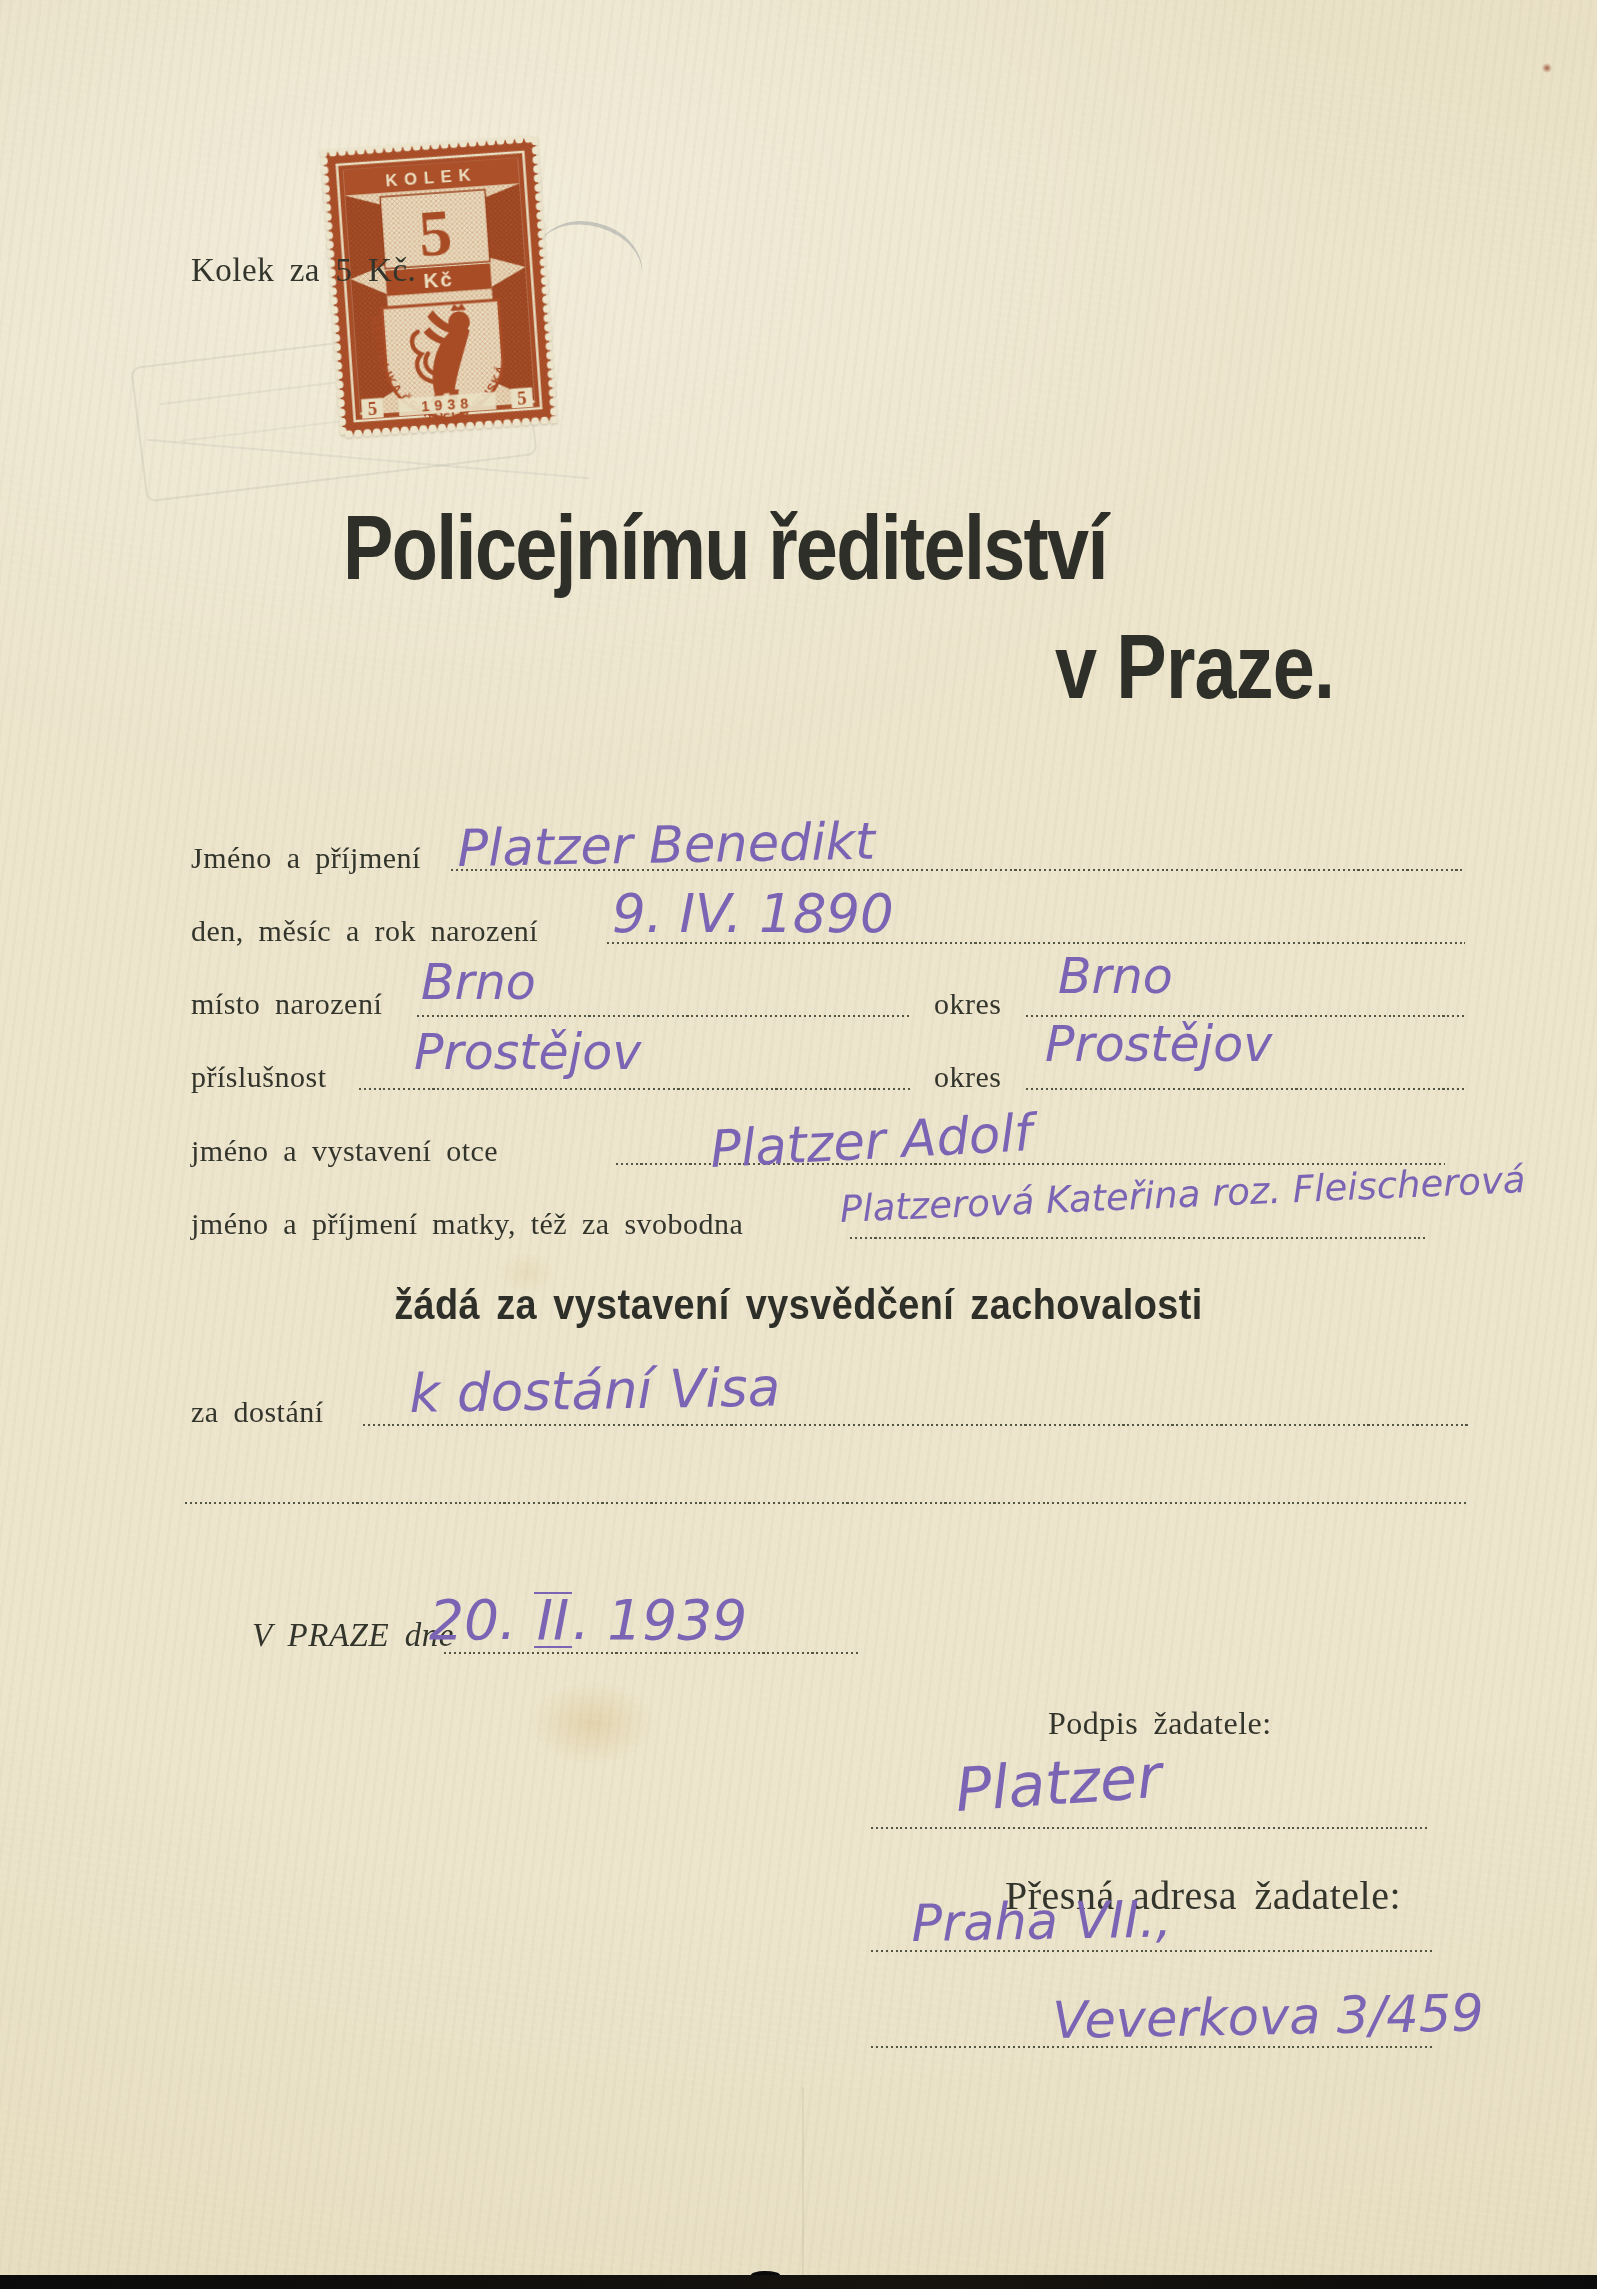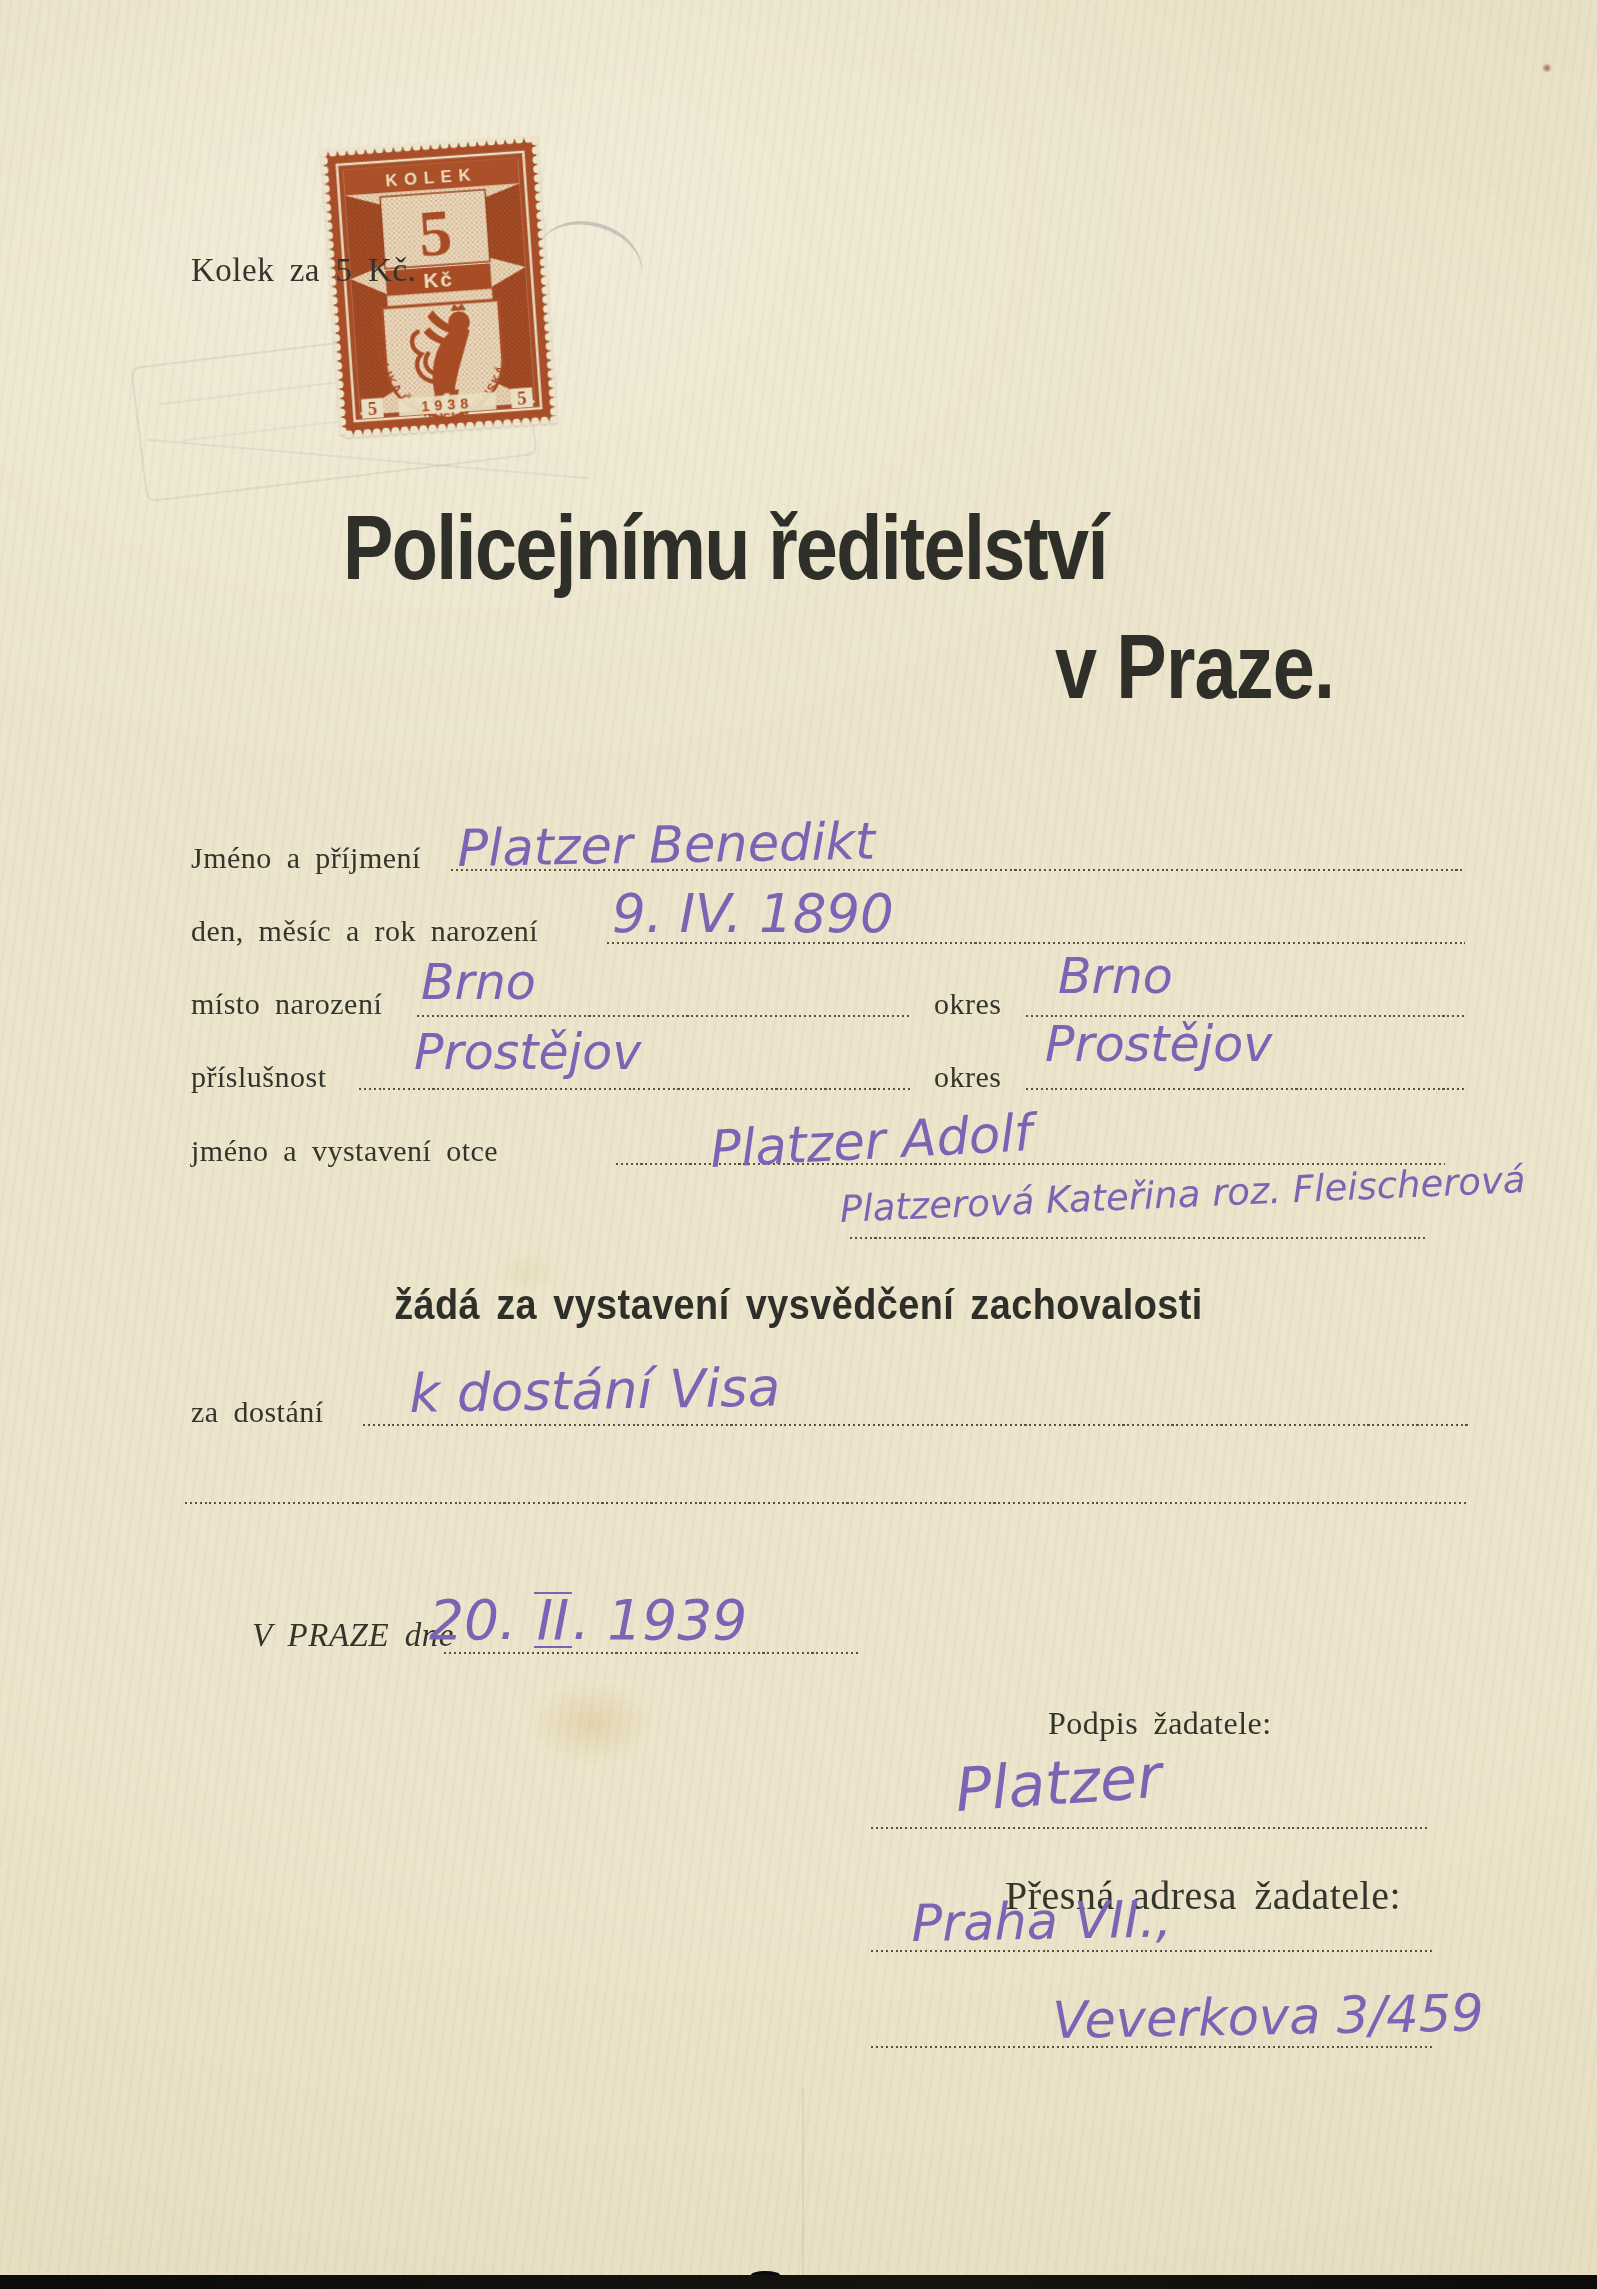--- a/index.html
+++ b/index.html
@@ -118,20 +118,21 @@
   <div class="title" style="left:343px;top:497px;font-size:90px;letter-spacing:-2px;transform:scaleX(0.84);">Policejnímu ředitelství</div>
   <div class="title" style="left:1055px;top:616px;font-size:90px;letter-spacing:-1px;transform:scaleX(0.84);">v Praze.</div>
 
   <div class="lbl" style="left:191px;top:841px;">Jméno a příjmení</div>
   <div class="lbl" style="left:191px;top:914px;">den, měsíc a rok narození</div>
   <div class="lbl" style="left:191px;top:987px;">místo narození</div>
   <div class="lbl" style="left:934px;top:987px;">okres</div>
   <div class="lbl" style="left:191px;top:1060px;">příslušnost</div>
   <div class="lbl" style="left:934px;top:1060px;">okres</div>
   <div class="lbl" style="left:191px;top:1134px;">jméno a vystavení otce</div>
+  <div class="lbl" style="left:191px;top:1207px;">jméno a příjmení matky, též za svobodna</div>
 
   <div class="dots" style="left:451px;top:869px;width:1014px;"></div>
   <div class="dots" style="left:607px;top:942px;width:858px;"></div>
   <div class="dots" style="left:417px;top:1015px;width:493px;"></div>
   <div class="dots" style="left:1026px;top:1015px;width:439px;"></div>
   <div class="dots" style="left:359px;top:1088px;width:551px;"></div>
   <div class="dots" style="left:1026px;top:1088px;width:439px;"></div>
   <div class="dots" style="left:616px;top:1163px;width:829px;"></div>
   <div class="dots" style="left:850px;top:1237px;width:575px;"></div>
 

